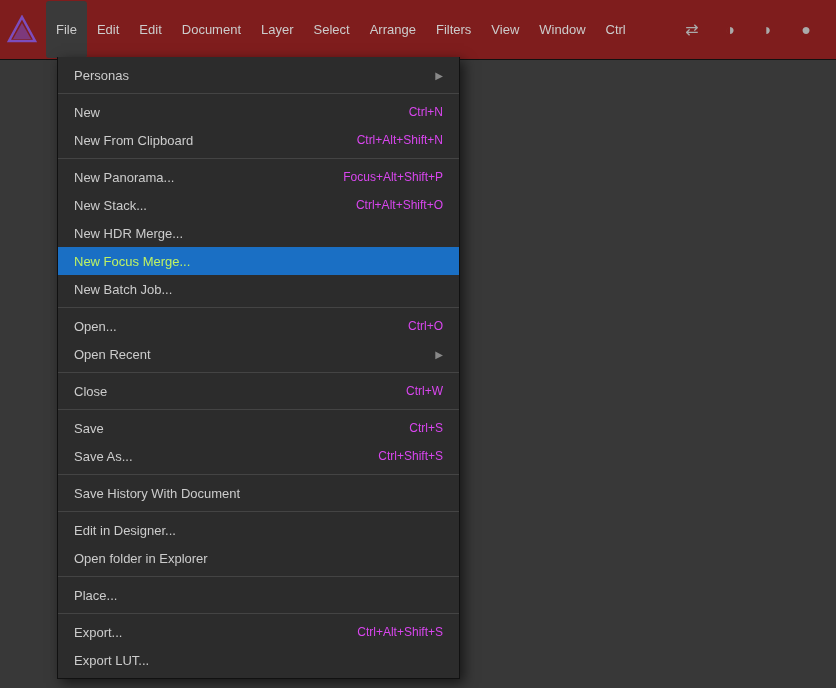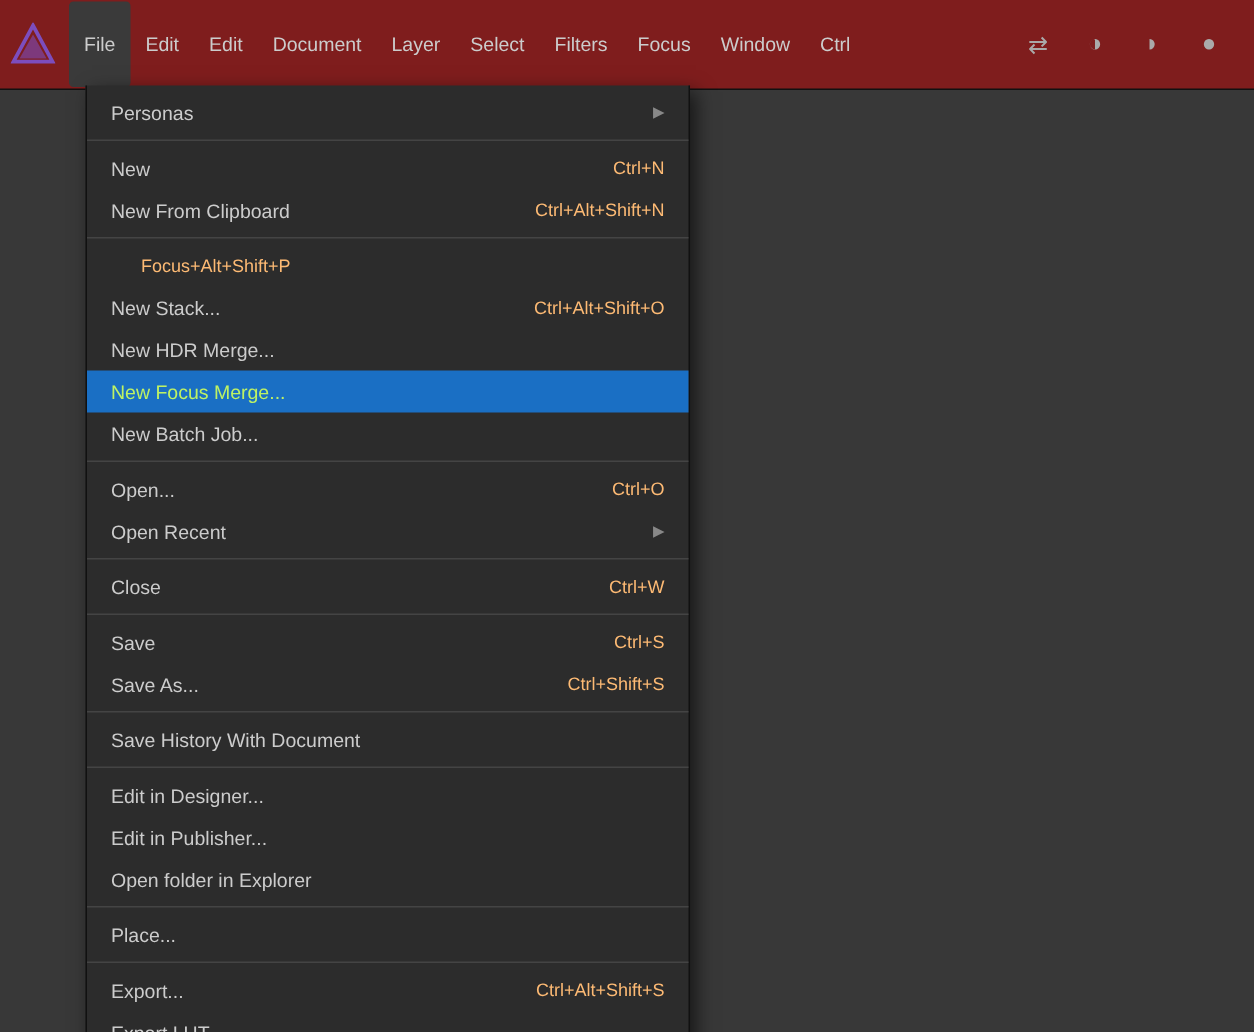--- a/index.html
+++ b/index.html
@@ -117,21 +117,21 @@
     .dropdown-item.highlighted {
       background-color: #1a6fc4;
       color: #bef264;
     }
 
     .item-label {
       flex: 1;
     }
 
     .item-shortcut {
-      color: #fdba74;
+      color: #d946ef;
       font-size: 12px;
       margin-left: 20px;
     }
 
     .dropdown-item.highlighted .item-shortcut {
       color: #bbddff;
     }
 
     .item-arrow {
       color: #888888;
@@ -170,24 +170,27 @@
   <div class="menu-item">
     <span>Document</span>
   </div>
   <div class="menu-item">
     <span>Layer</span>
   </div>
   <div class="menu-item">
     <span>Select</span>
   </div>
   <div class="menu-item">
+    <span>Arrange</span>
+  </div>
+  <div class="menu-item">
     <span>Filters</span>
   </div>
   <div class="menu-item">
-    <span>Focus</span>
+    <span>View</span>
   </div>
   <div class="menu-item">
     <span>Window</span>
   </div>
   <div class="menu-item">
     <span>Ctrl</span>
   </div>
 
   <div class="toolbar-right">
     <div class="toolbar-icon" title="Flip">⇄</div>
@@ -212,20 +215,21 @@
       <span class="item-shortcut">Ctrl+N</span>
     </div>
     <div class="dropdown-item">
       <span class="item-label">New From Clipboard</span>
       <span class="item-shortcut">Ctrl+Alt+Shift+N</span>
     </div>
   </div>
 
   <div class="menu-section">
     <div class="dropdown-item">
+      <span class="item-label">New Panorama...</span>
       <span class="item-shortcut">Focus+Alt+Shift+P</span>
     </div>
     <div class="dropdown-item">
       <span class="item-label">New Stack...</span>
       <span class="item-shortcut">Ctrl+Alt+Shift+O</span>
     </div>
     <div class="dropdown-item">
       <span class="item-label">New HDR Merge...</span>
       <span class="item-shortcut"></span>
     </div>
@@ -274,24 +278,20 @@
       <span class="item-shortcut"></span>
     </div>
   </div>
 
   <div class="menu-section">
     <div class="dropdown-item">
       <span class="item-label">Edit in Designer...</span>
       <span class="item-shortcut"></span>
     </div>
     <div class="dropdown-item">
-      <span class="item-label">Edit in Publisher...</span>
-      <span class="item-shortcut"></span>
-    </div>
-    <div class="dropdown-item">
       <span class="item-label">Open folder in Explorer</span>
       <span class="item-shortcut"></span>
     </div>
   </div>
 
   <div class="menu-section">
     <div class="dropdown-item">
       <span class="item-label">Place...</span>
       <span class="item-shortcut"></span>
     </div>

